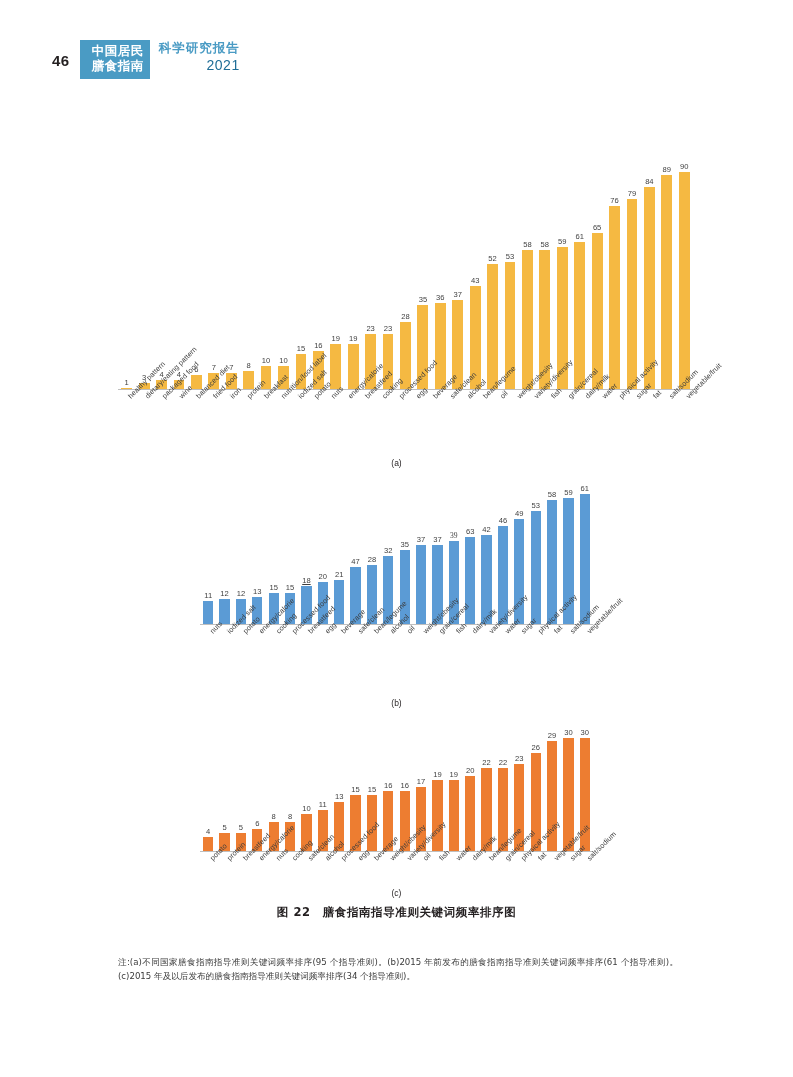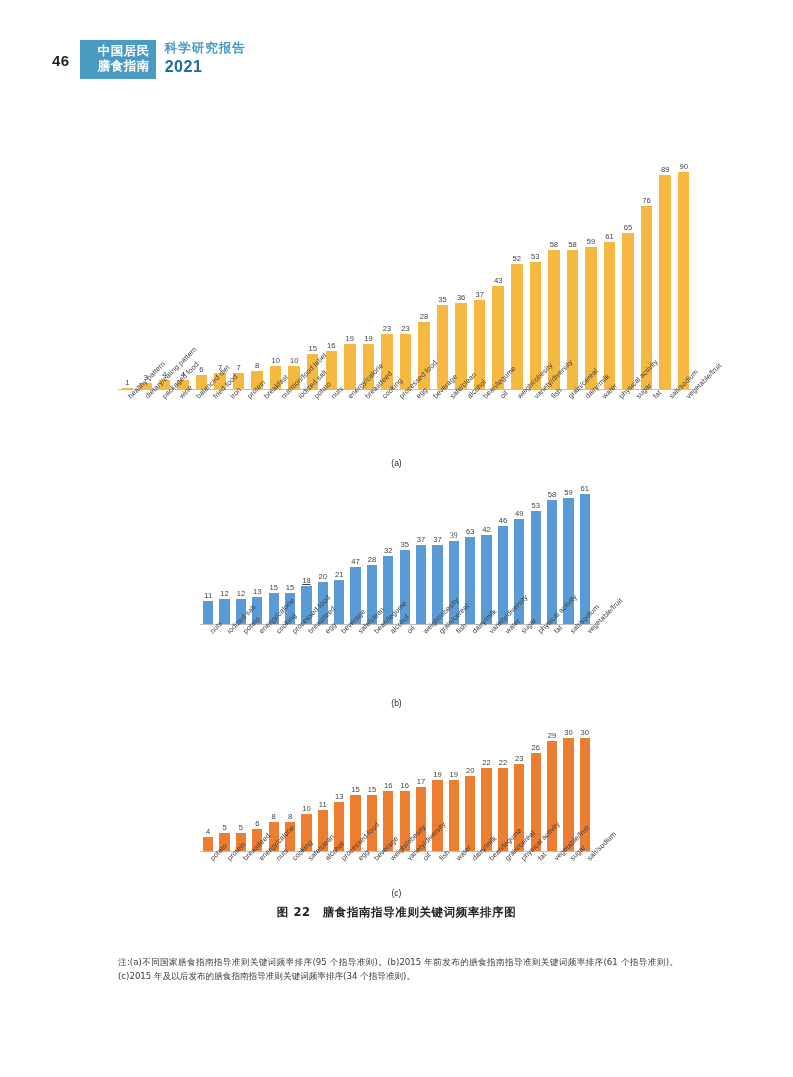--- a/index.html
+++ b/index.html
@@ -9,26 +9,26 @@
     font-family:"Liberation Sans", sans-serif;
     color:#231f20;
     position:relative;
     overflow:hidden;
   }
   .page{position:relative;width:793px;height:1077px;}
 
   
   .hdr{position:absolute;left:52px;top:40px;display:flex;align-items:flex-start;}
   .pagenum{font-size:15px;font-weight:bold;color:#231f20;margin-right:10px;margin-top:12px;letter-spacing:.5px;}
-  .logo-box{background:#4a9bc4;color:#ffffff;padding:4px 6px 5px 18px;line-height:1.18;font-size:12.5px;
+  .logo-box{background:#4a9bc4;color:#ffffff;padding:4px 6px 5px 12px;line-height:1.18;font-size:12.5px;
             font-family:"DejaVu Sans", sans-serif;font-weight:bold;text-align:center;}
   .logo-box div{white-space:nowrap;letter-spacing:.5px;}
   .hdr-right{margin-left:9px;line-height:1.22;}
   .hdr-cn{color:#4a9bc4;font-size:12.5px;font-family:"DejaVu Sans",sans-serif;font-weight:bold;letter-spacing:1px;}
-  .hdr-year{color:#1f6d96;font-size:16px;font-weight:bold;margin-top:2px;letter-spacing:.5px;}
+  .hdr-year{color:#1f6d96;font-size:14px;font-weight:normal;margin-top:2px;letter-spacing:.5px;text-align:right;}
 
   
   .chart{position:absolute;}
   .plot{position:relative;}
   .bars{position:absolute;left:0;bottom:0;width:100%;height:100%;display:flex;align-items:flex-end;}
   .bcell{flex:1 1 0;height:100%;position:relative;display:flex;align-items:flex-end;justify-content:center;}
   .bar{width:62%;}
   .bval{position:absolute;width:200%;text-align:center;font-size:7.6px;color:#3f3f3f;
         font-family:"Liberation Sans",sans-serif;}
   .axis{position:absolute;left:0;width:100%;height:1px;background:#bfbfbf;}
@@ -176,20 +176,28 @@
           </div>
           <div class="bcell">
             <div class="bar" style="height: 68.4211%; background: rgb(245, 185, 66);"></div>
             <div class="bval" style="bottom: calc(68.4211% + 1px); left: -50%;">65</div>
           </div>
           <div class="bcell">
             <div class="bar" style="height: 80%; background: rgb(245, 185, 66);"></div>
             <div class="bval" style="bottom: calc(80% + 1px); left: -50%;">76</div>
           </div>
           <div class="bcell">
+            <div class="bar" style="height: 83.1579%; background: rgb(245, 185, 66);"></div>
+            <div class="bval" style="bottom: calc(83.1579% + 1px); left: -50%;">79</div>
+          </div>
+          <div class="bcell">
+            <div class="bar" style="height: 88.4211%; background: rgb(245, 185, 66);"></div>
+            <div class="bval" style="bottom: calc(88.4211% + 1px); left: -50%;">84</div>
+          </div>
+          <div class="bcell">
             <div class="bar" style="height: 93.6842%; background: rgb(245, 185, 66);"></div>
             <div class="bval" style="bottom: calc(93.6842% + 1px); left: -50%;">89</div>
           </div>
           <div class="bcell">
             <div class="bar" style="height: 94.7368%; background: rgb(245, 185, 66);"></div>
             <div class="bval" style="bottom: calc(94.7368% + 1px); left: -50%;">90</div>
           </div>
         </div>
       <div class="axis" style="bottom:0;"></div>
     </div>

